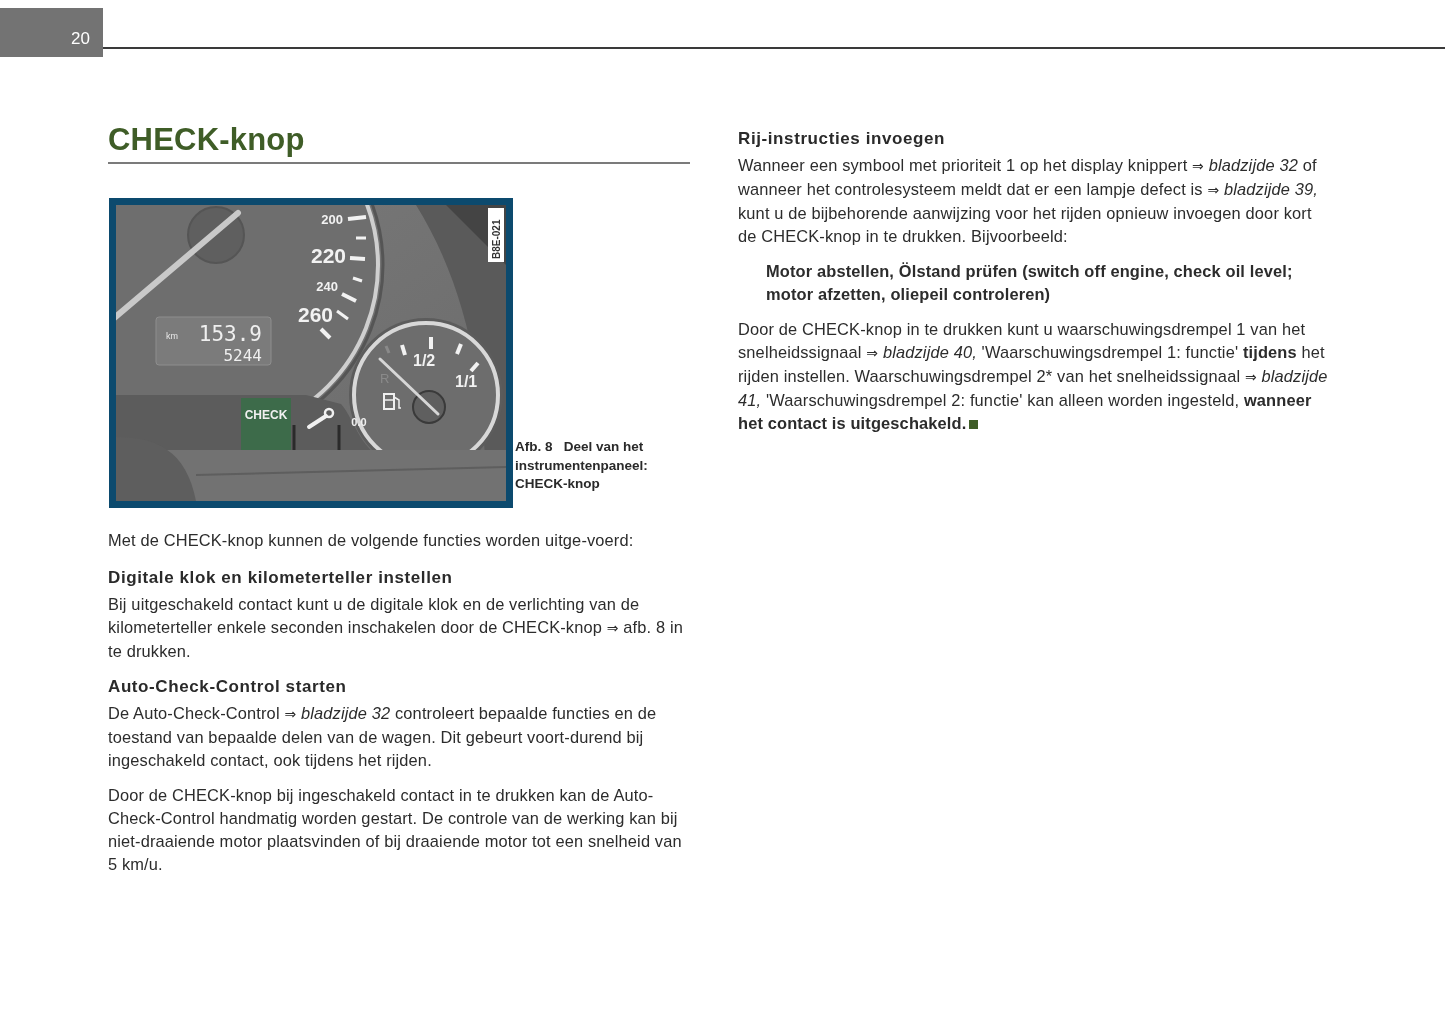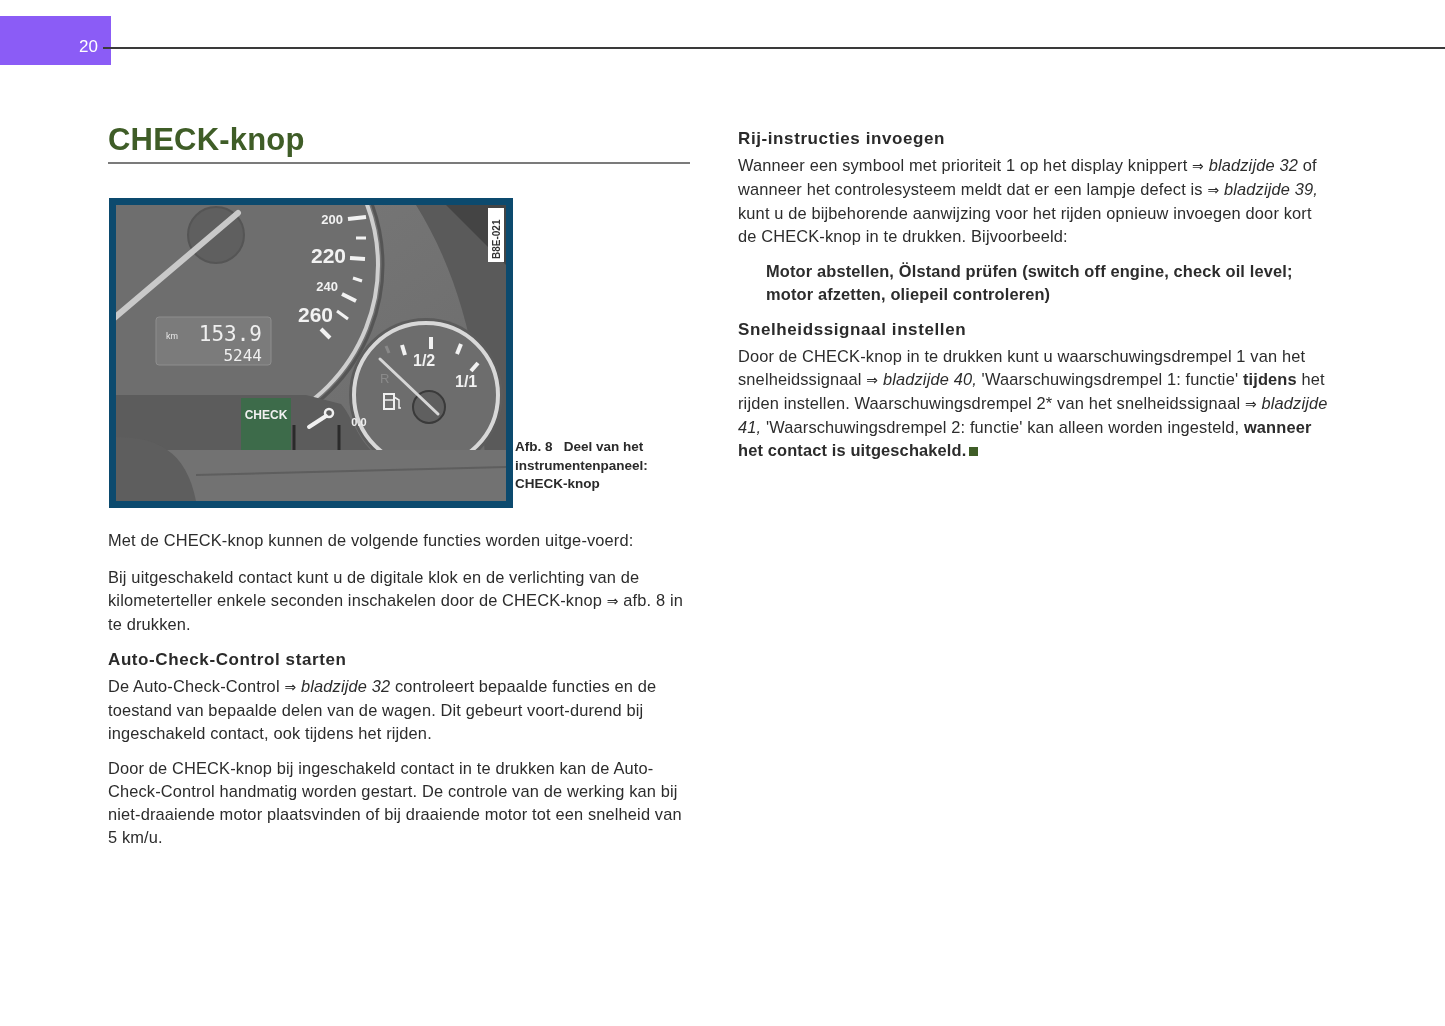--- a/index.html
+++ b/index.html
@@ -1,18 +1,18 @@
 <!DOCTYPE html>
 <html><head>
 <meta charset="utf-8">
 <style>
   html, body { margin:0; padding:0; background:#ffffff; }
   body { width:1445px; height:1026px; position:relative; overflow:hidden;
          font-family:"Liberation Sans", "DejaVu Sans", sans-serif; color:#2a2a2a; }
-  .page-num-box { position:absolute; left:0; top:16px; width:111px; height:49px; background:#8b5cf6; }
+  .page-num-box { position:absolute; left:0; top:8px; width:103px; height:49px; background:#737373; }
   .page-num { position:absolute; right:13px; top:21px; color:#ffffff; font-size:17px; }
   .top-rule { position:absolute; left:103px; top:47px; width:1342px; height:2px; background:#3a3a3a; }
 
   .title { position:absolute; left:108px; top:122px; margin:0; font-size:31px; font-weight:bold;
            color:#3f5d27; letter-spacing:0.2px; }
   .title-rule { position:absolute; left:108px; top:162px; width:582px; height:2px; background:#7b7b7b; }
 
   .figure { position:absolute; left:109px; top:198px; width:390px; height:296px; border:7px solid #0c4a6e; overflow:hidden; }
   .figure svg { display:block; }
   .caption { position:absolute; left:515px; top:438px; width:180px; font-size:13.5px; font-weight:bold;
@@ -123,27 +123,27 @@
   </svg>
 </div>
 <div class="caption">
   <span>Afb. 8</span>&nbsp;&nbsp;
   <span>Deel van het instrumentenpaneel: CHECK-knop</span>
 </div>
 
 <div class="col-left">
   <p class="intro">Met de CHECK-knop kunnen de volgende functies worden uitge-voerd:</p>
 
+  <h2 class="sub">Digitale klok en kilometerteller instellen</h2>
   <p class="para"><span>Bij uitgeschakeld contact kunt u de digitale klok en de verlichting van de kilometerteller enkele seconden inschakelen door de CHECK-knop </span><span class="arrow">⇒</span><span> afb. 8 in te drukken.</span></p>
 
   <h2 class="sub">Auto-Check-Control starten</h2>
   <p class="para"><span>De Auto-Check-Control </span><span class="arrow">⇒</span> <em>bladzijde 32</em><span> controleert bepaalde functies en de toestand van bepaalde delen van de wagen. Dit gebeurt voort-durend bij ingeschakeld contact, ook tijdens het rijden.</span></p>
   <p class="para">Door de CHECK-knop bij ingeschakeld contact in te drukken kan de Auto-Check-Control handmatig worden gestart. De controle van de werking kan bij niet-draaiende motor plaatsvinden of bij draaiende motor tot een snelheid van 5 km/u.</p>
 </div>
 
 <div class="col-right">
   <h2 class="sub">Rij-instructies invoegen</h2>
   <p class="para"><span>Wanneer een symbool met prioriteit 1 op het display knippert </span><span class="arrow">⇒</span> <em>bladzijde 32</em><span> of wanneer het controlesysteem meldt dat er een lampje defect is </span><span class="arrow">⇒</span> <em>bladzijde 39,</em><span> kunt u de bijbehorende aanwijzing voor het rijden opnieuw invoegen door kort de CHECK-knop in te drukken. Bijvoorbeeld:</span></p>
   <p class="indent">Motor abstellen, Ölstand prüfen (switch off engine, check oil level; motor afzetten, oliepeil controleren)</p>
 
-  <h2 class="sub">Snelheidssignaal instellen</h2>
   <p class="para"><span>Door de CHECK-knop in te drukken kunt u waarschuwingsdrempel 1 van het snelheidssignaal </span><span class="arrow">⇒</span> <em>bladzijde 40,</em><span> 'Waarschuwingsdrempel 1: functie' </span><b>tijdens</b><span> het rijden instellen. Waarschuwingsdrempel 2* van het snelheidssignaal </span><span class="arrow">⇒</span> <em>bladzijde 41,</em><span> 'Waarschuwingsdrempel 2: functie' kan alleen worden ingesteld, </span><b>wanneer het contact is uitgeschakeld.</b><span class="endmark" style="background: rgb(63, 93, 39);"></span></p>
 </div>
 
 </body></html>

